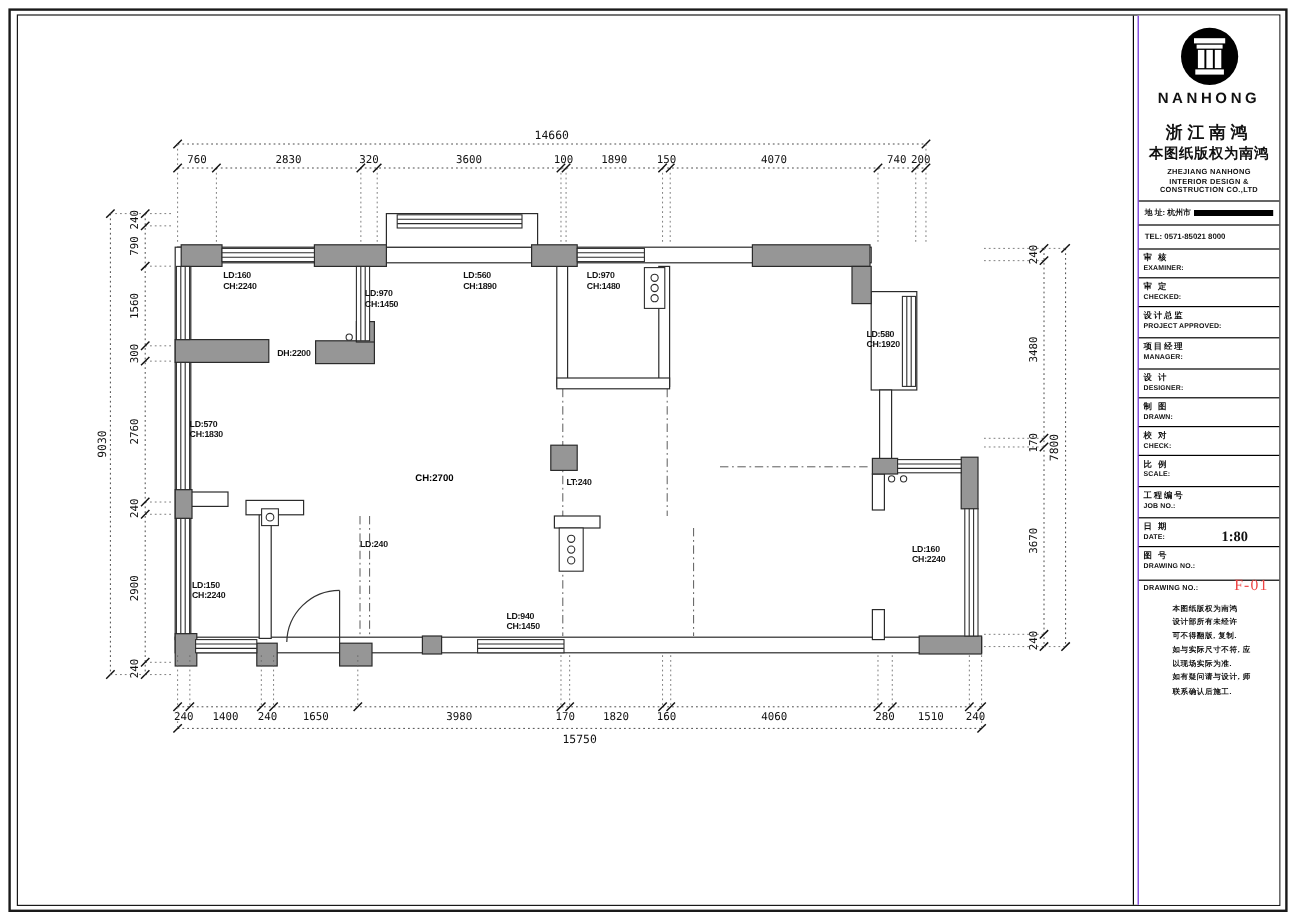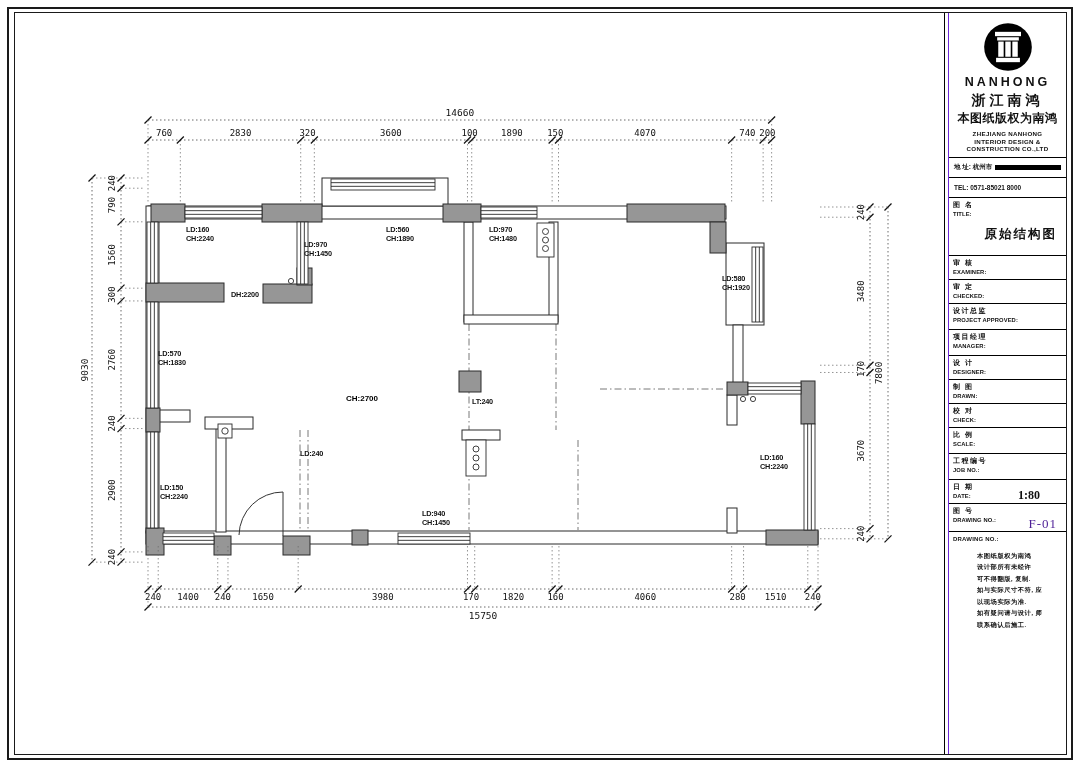--- a/index.html
+++ b/index.html
@@ -9,37 +9,37 @@
   .frame-inner{position:absolute;left:14px;top:12px;right:13px;bottom:12px;border:1px solid #1a1a1a;}
   #plan-svg{position:absolute;left:0;top:0;}
 
   
   .titleblock{position:absolute;top:13px;bottom:13px;right:14px;width:118px;background:#fff;
               border-left:1px solid #6d28d9;box-sizing:border-box;}
   .titleblock::before{content:'';position:absolute;left:-5px;top:0;bottom:0;width:1px;background:#000;}
   .tb-brand{border-bottom:1px solid #000;text-align:center;padding-top:8px;padding-bottom:4px;}
   .logo{width:52px;height:52px;margin:0 auto;}
   .brand-name{font-weight:bold;font-size:12.5px;letter-spacing:3px;margin-top:2px;}
-  .brand-cn1{font-weight:bold;font-size:14px;letter-spacing:4px;margin-top:3px;font-family:"Liberation Serif",serif;}
+  .brand-cn1{font-weight:bold;font-size:14px;letter-spacing:4px;margin-top:13px;font-family:"Liberation Serif",serif;}
   .brand-cn2{font-weight:bold;font-size:12px;letter-spacing:0.5px;font-family:"Liberation Serif",serif;}
   .brand-en{margin-top:3px;font-weight:bold;font-size:6.2px;line-height:7.5px;letter-spacing:0.3px;}
   .tb-contact{height:20px;border-bottom:1px solid #000;display:flex;align-items:center;
               font-weight:bold;font-size:6.5px;padding:0 5px;box-sizing:border-box;}
   .bar{height:5px;background:#000;flex:1;margin-left:3px;}
   .tb-row{position:relative;border-bottom:1px solid #000;box-sizing:border-box;}
   .tb-row .lbl{padding:2px 0 0 4px;}
   .tb-row .cn{font-size:7px;font-weight:bold;letter-spacing:1.5px;}
   .tb-row .en{font-size:5.8px;font-weight:bold;letter-spacing:0.1px;margin-top:1px;}
   .barsm{display:inline-block;width:26px;height:4px;background:#000;margin:3px 0 1px 4px;}
   .vc-center{position:absolute;left:0;right:4px;top:30px;text-align:center;
              font:bold 10.5px "Liberation Serif",serif;}
   .vc-inline{position:absolute;right:5px;top:11px;font:bold 11px "Liberation Serif",serif;letter-spacing:1px;}
   .vc-title{position:absolute;right:9px;top:28px;font:bold 12.5px "Liberation Serif",serif;letter-spacing:2px;}
   .vc-scale{position:absolute;right:26px;top:22px;font:bold 12px "Liberation Serif",serif;margin-top:38px;}
-  .vc-fno{position:absolute;right:9px;top:12px;font:13px "Liberation Serif",serif;color:#4c1d95;letter-spacing:1px;}
+  .vc-fno{position:absolute;right:9px;top:24px;font:13px "Liberation Serif",serif;color:#ef4444;letter-spacing:1px;}
   .tb-notes{padding:4px 4px 0 4px;}
   .notes-label{font-size:6px;font-weight:bold;letter-spacing:0.2px;}
   .notes-lines{margin-top:8px;padding-left:24px;}
   .note-line{font-size:6.3px;font-weight:bold;line-height:11.5px;letter-spacing:0.5px;
              font-family:"Liberation Serif",serif;}
 
   
   .gw{fill:#969696;stroke:#2b2b2b;stroke-width:1;}
   .tw{fill:#ffffff;stroke:#2b2b2b;stroke-width:1;}
   .win{fill:#ffffff;stroke:#2b2b2b;stroke-width:0.9;}
@@ -329,27 +329,20 @@
       <div>INTERIOR DESIGN &amp;</div>
       <div>CONSTRUCTION CO.,LTD</div>
     </div>
   </div>
   <div class="tb-contact">
     <span>地 址: 杭州市</span>
     <span class="bar"></span>
   </div>
   <div class="tb-contact">TEL: 0571-85021 8000</div>
   <div id="tb-rows">
-      <div class="tb-row" style="height: 58px;">
-        <div class="lbl">
-          <div class="cn">图  名</div>
-          <div class="en">TITLE:</div>
-        </div>
-        <div class="vc-title">原始结构图</div>
-      </div>
       <div class="tb-row" style="height: 24px;">
         <div class="lbl">
           <div class="cn">审  核</div>
           <div class="en">EXAMINER:</div>
         </div>
       </div>
       <div class="tb-row" style="height: 24px;">
         <div class="lbl">
           <div class="cn">审  定</div>
           <div class="en">CHECKED:</div>

